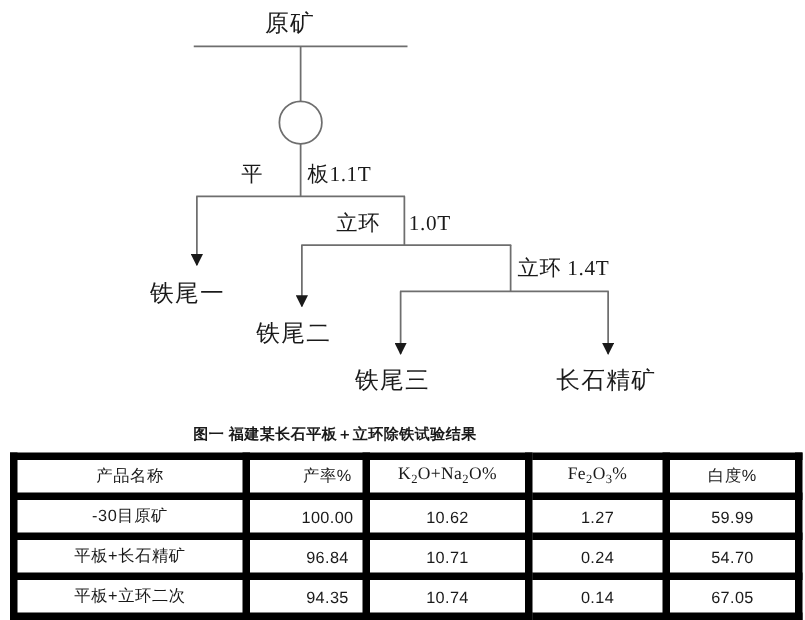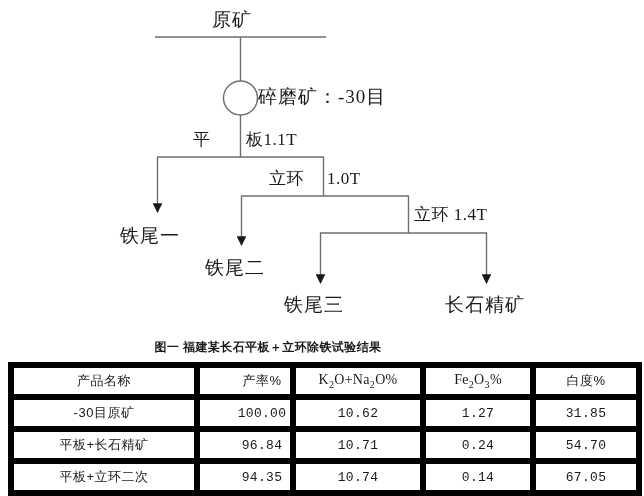--- a/index.html
+++ b/index.html
@@ -109,21 +109,21 @@
     font-family: "Liberation Sans", "DejaVu Sans", sans-serif;
     font-size: 13px;
     letter-spacing: 0.5px;
   }
   .cell-mono {
     font-family: Liberation Serif, serif;
     font-size: 14px;
     letter-spacing: 0.3px;
   }
   .cell-num {
-    font-family: Liberation Mono, monospace;
+    font-family: Liberation Sans, sans-serif;
     font-size: 13px;
     letter-spacing: 0.3px;
   }
   .sub { font-size: 0.72em; vertical-align: sub; }
 </style>
 </head>
 <body>
 
 <div id="flowchart">
 
@@ -159,21 +159,20 @@
       <line x1="320" y1="233" x2="487" y2="233"></line>
 
       <line x1="320.5" y1="233" x2="320.5" y2="283" marker-end="url(#arrow)"></line>
 
       <line x1="486.5" y1="233" x2="486.5" y2="283" marker-end="url(#arrow)"></line>
     </g>
   </svg>
 
   <div class="flow-label node-label" id="lbl-feed">原矿</div>
 
-  <div class="flow-label node-label" id="lbl-grind">碎磨矿：-30目</div>
 
   <div class="flow-label edge-label" id="lbl-plate-a">平</div>
   <div class="flow-label edge-label" id="lbl-plate-b">板1.1T</div>
 
   <div class="flow-label edge-label" id="lbl-ring10-a">立环</div>
   <div class="flow-label edge-label" id="lbl-ring10-b">1.0T</div>
 
   <div class="flow-label edge-label" id="lbl-ring14">立环 1.4T</div>
 
   <div class="flow-label node-label" id="lbl-tail1">铁尾一</div>
@@ -197,21 +196,21 @@
       </th>
       <th class="cell-cn">白度%</th>
     </tr>
   </thead>
   <tbody>
     <tr>
       <td class="cell-cn">-30目原矿</td>
       <td class="cell-num">100.00</td>
       <td class="cell-num">10.62</td>
       <td class="cell-num">1.27</td>
-      <td class="cell-num">31.85</td>
+      <td class="cell-num">59.99</td>
     </tr>
     <tr>
       <td class="cell-cn">平板+长石精矿</td>
       <td class="cell-num">96.84</td>
       <td class="cell-num">10.71</td>
       <td class="cell-num">0.24</td>
       <td class="cell-num">54.70</td>
     </tr>
     <tr>
       <td class="cell-cn">平板+立环二次</td>

